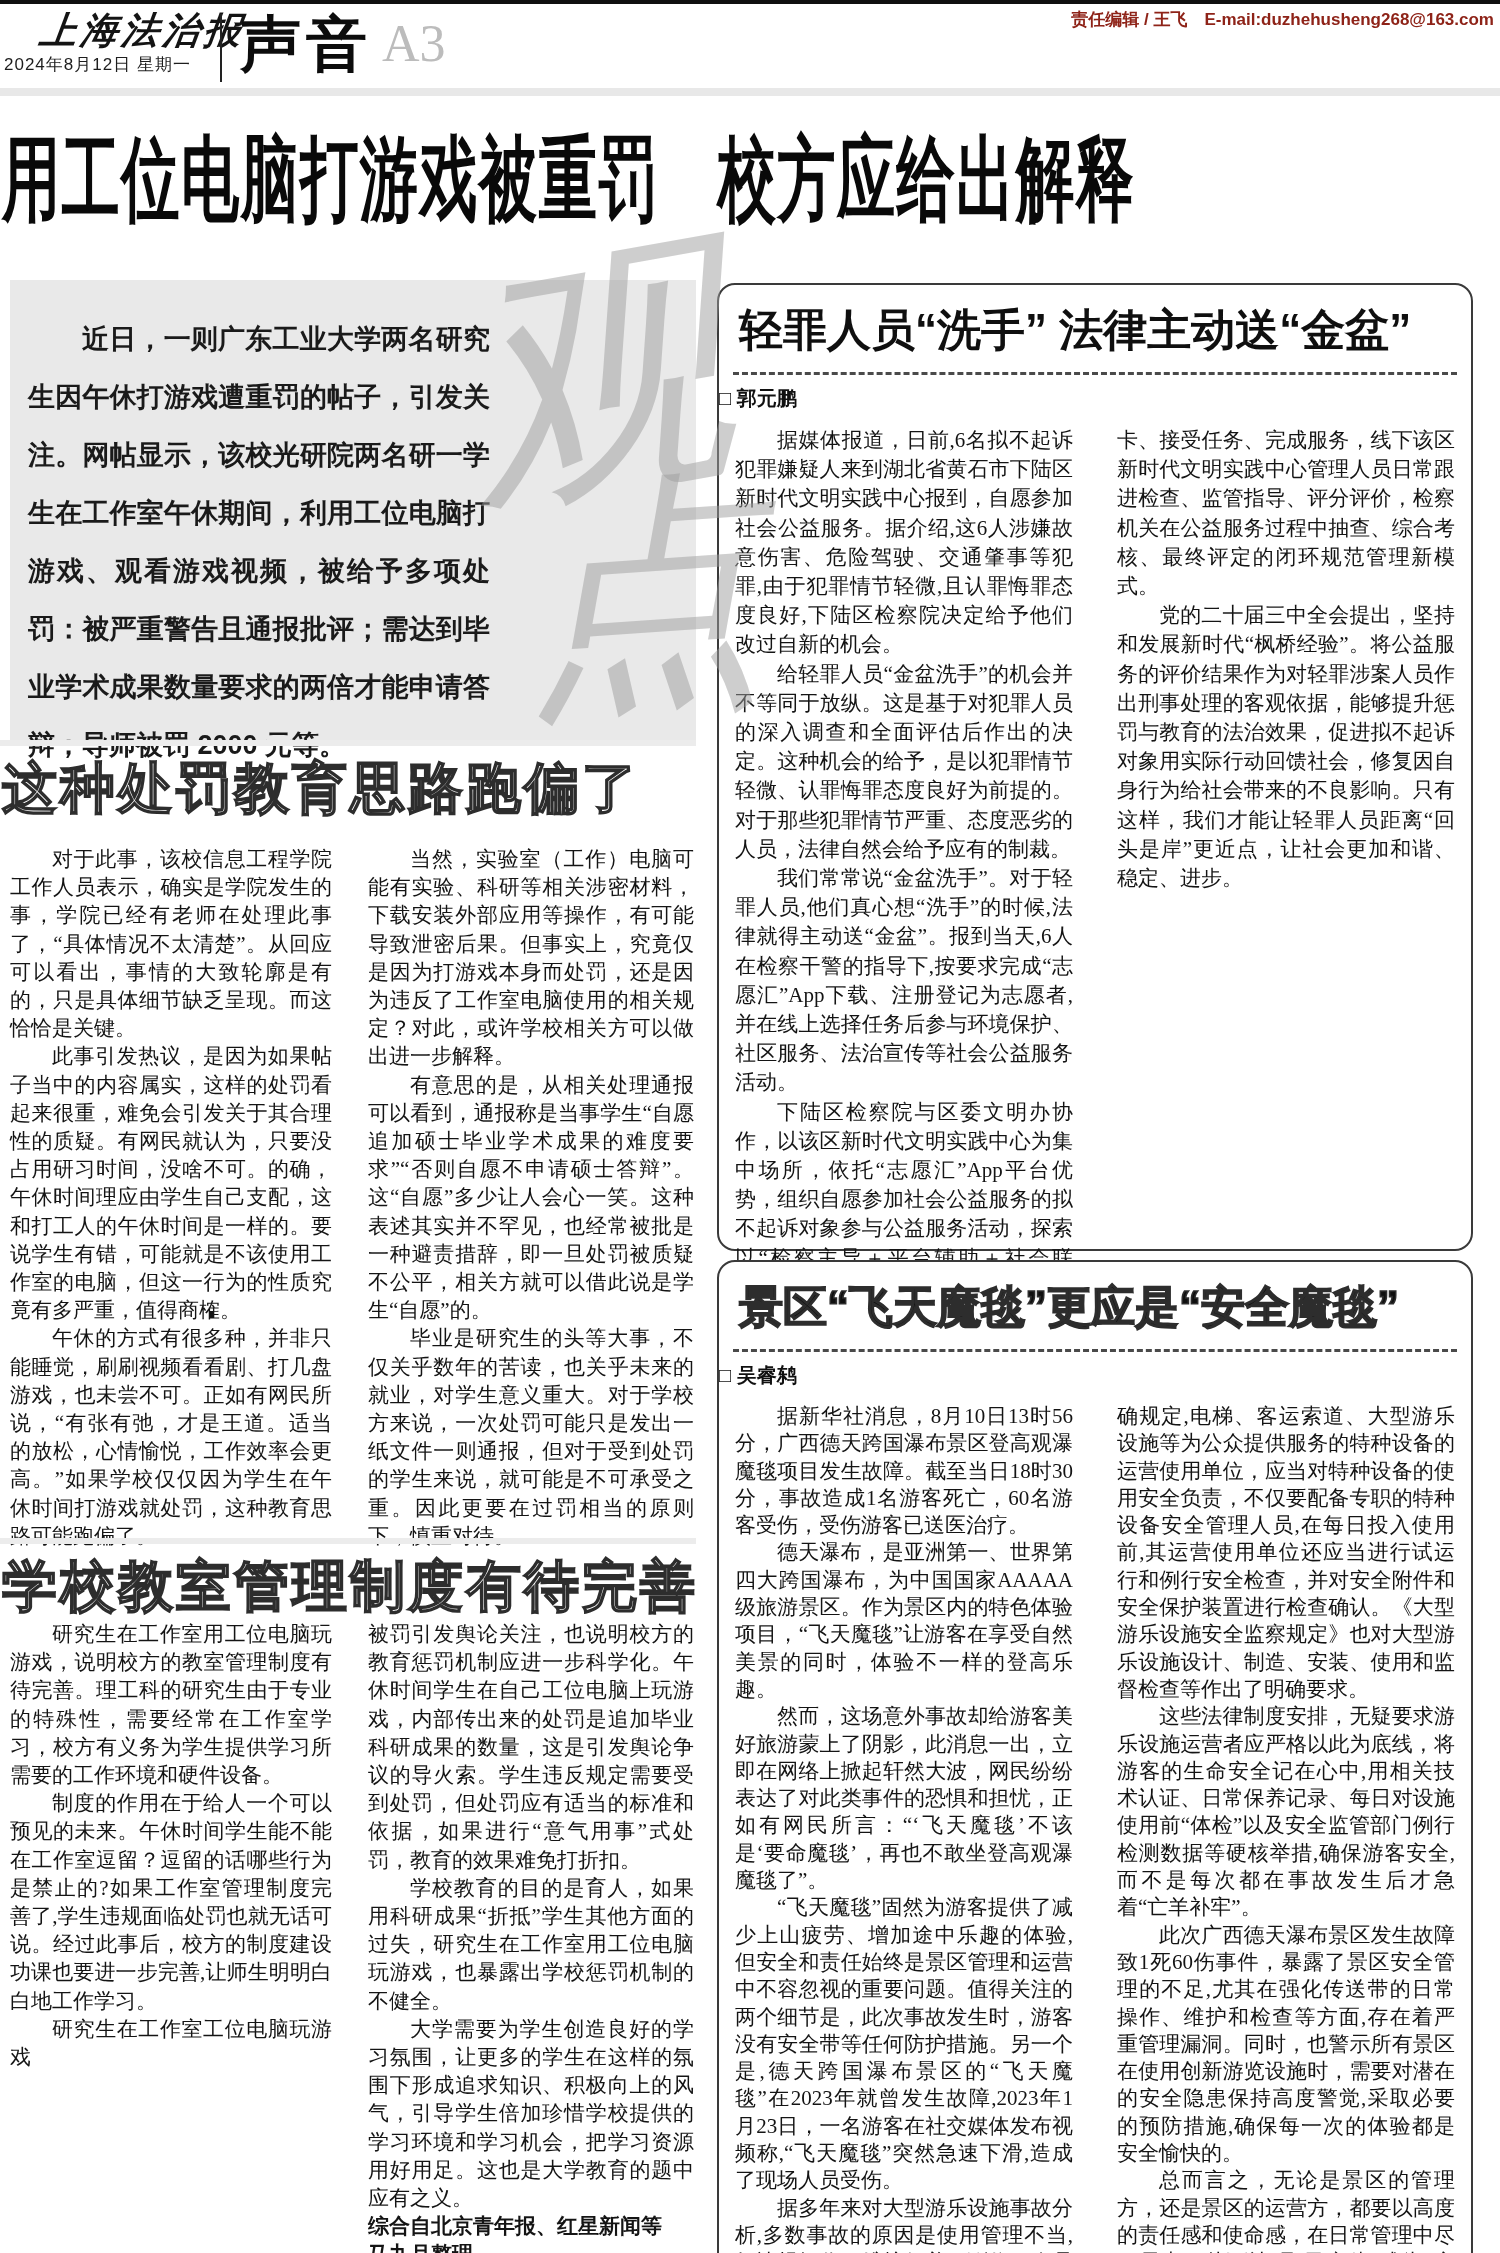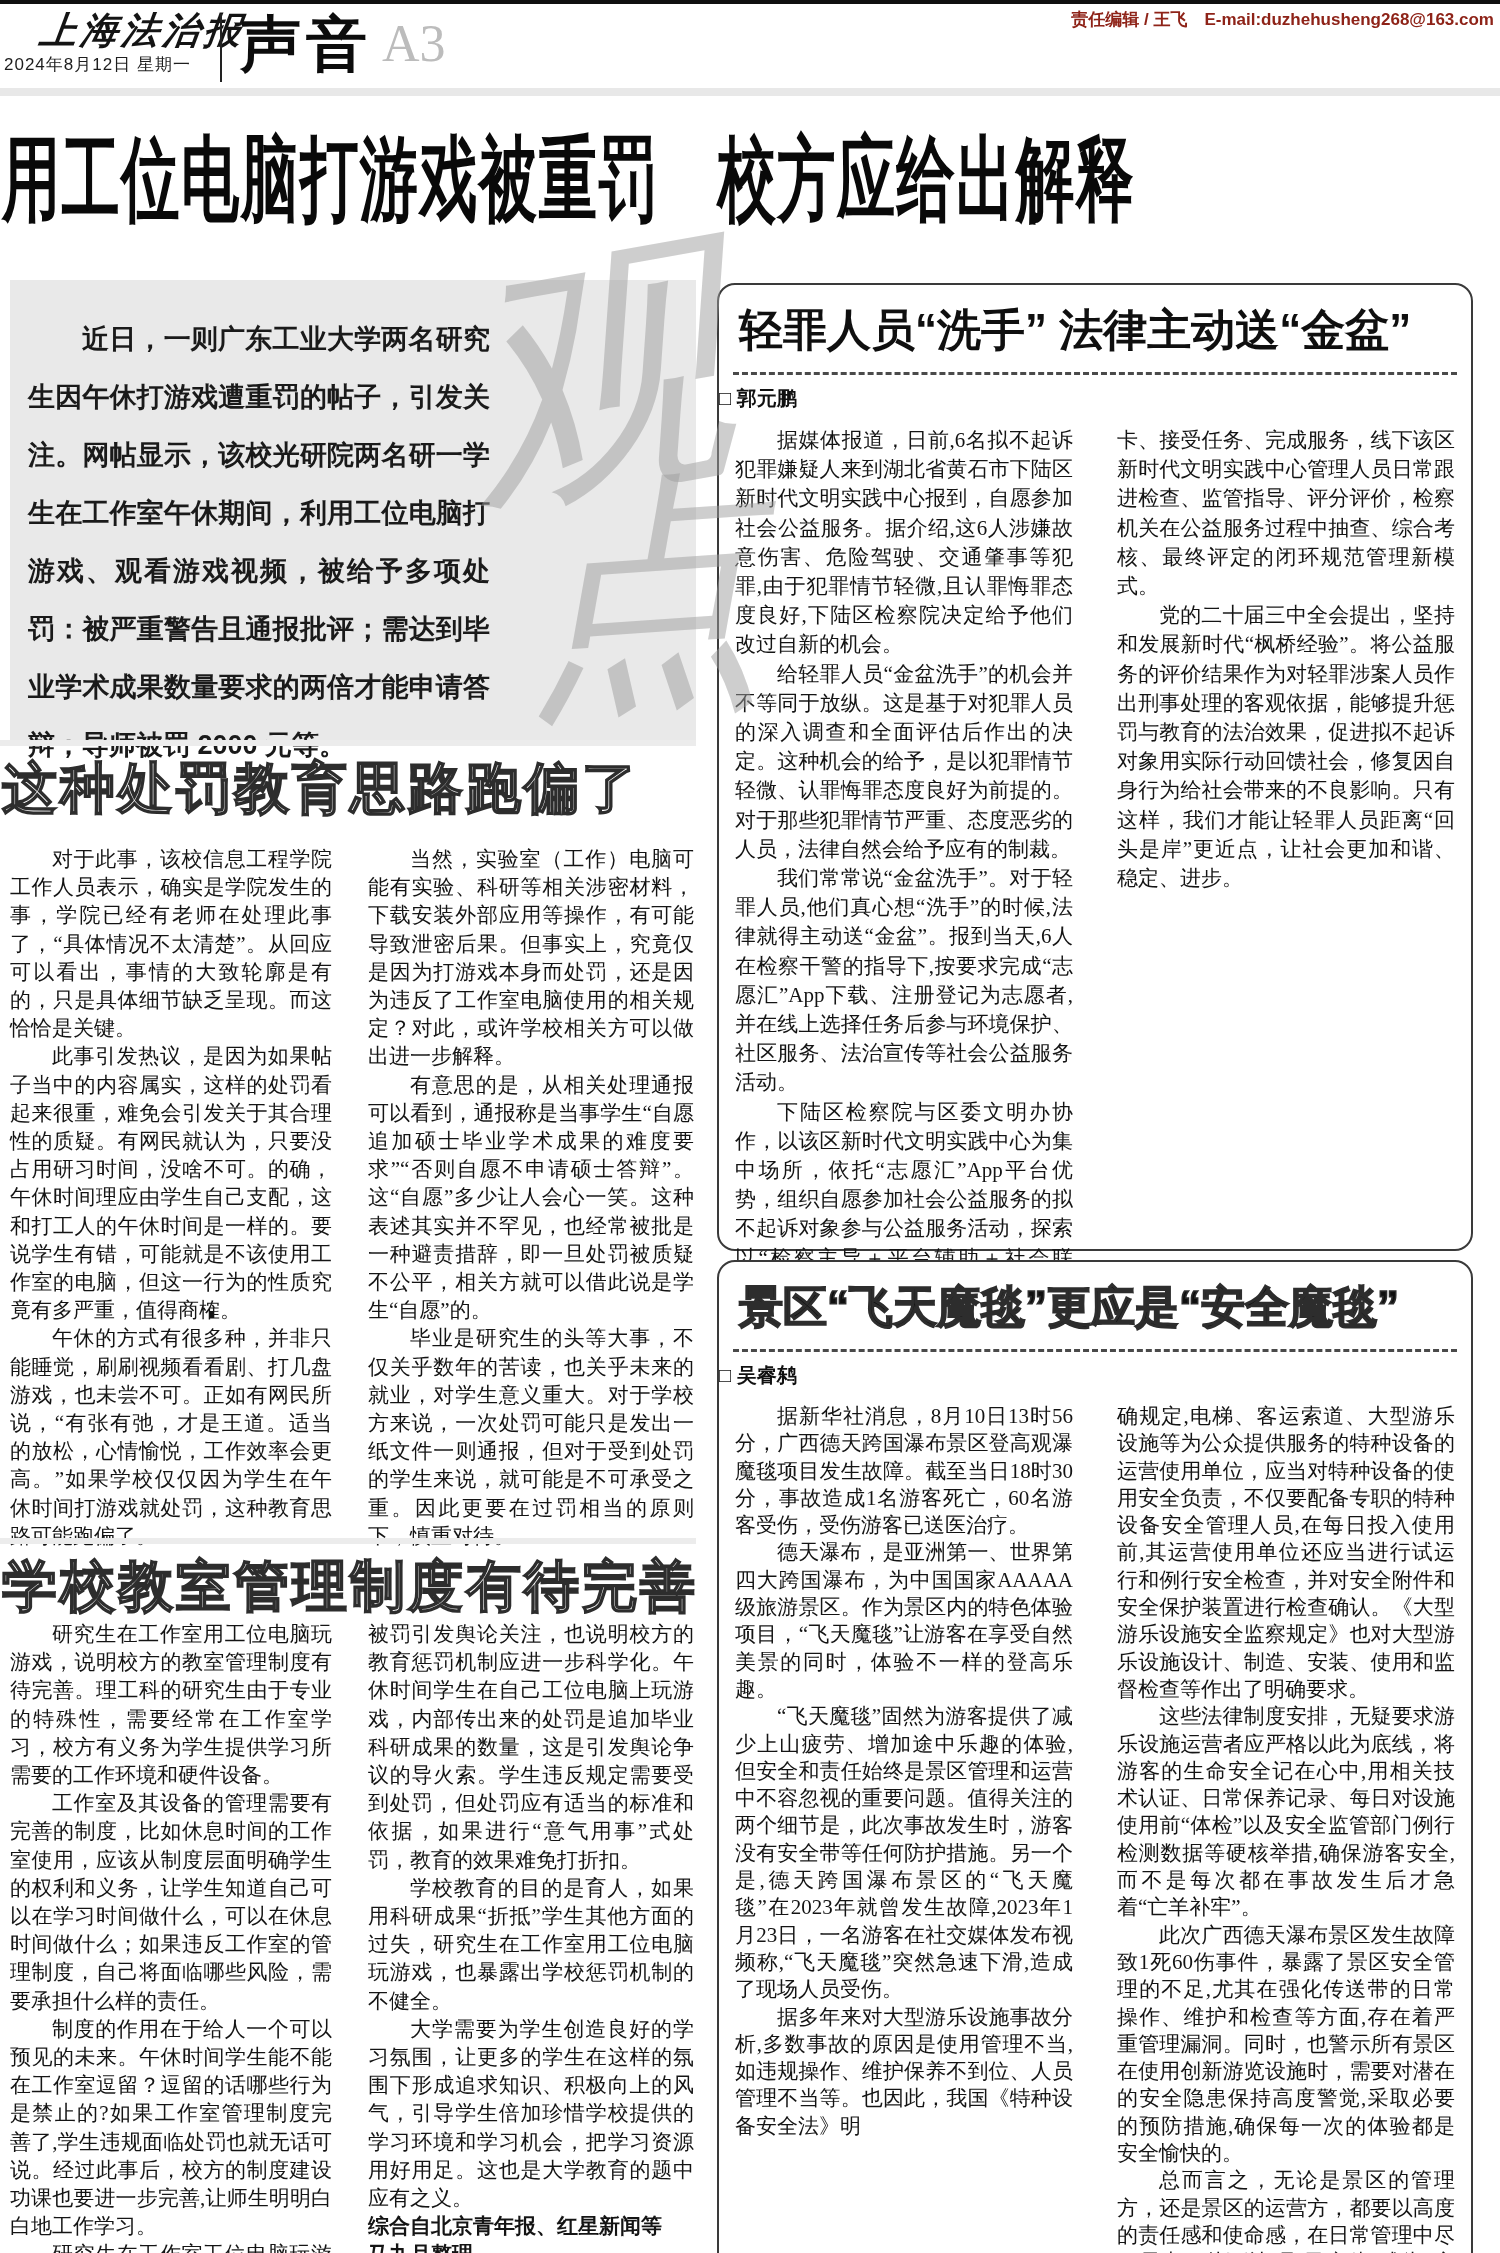--- a/index.html
+++ b/index.html
@@ -125,21 +125,20 @@
 <div class="abs bodycol" id="a1c2">
   <p>当然，实验室（工作）电脑可能有实验、科研等相关涉密材料，下载安装外部应用等操作，有可能导致泄密后果。但事实上，究竟仅是因为打游戏本身而处罚，还是因为违反了工作室电脑使用的相关规定？对此，或许学校相关方可以做出进一步解释。</p>
   <p>有意思的是，从相关处理通报可以看到，通报称是当事学生“自愿追加硕士毕业学术成果的难度要求”“否则自愿不申请硕士答辩”。这“自愿”多少让人会心一笑。这种表述其实并不罕见，也经常被批是一种避责措辞，即一旦处罚被质疑不公平，相关方就可以借此说是学生“自愿”的。</p>
   <p>毕业是研究生的头等大事，不仅关乎数年的苦读，也关乎未来的就业，对学生意义重大。对于学校方来说，一次处罚可能只是发出一纸文件一则通报，但对于受到处罚的学生来说，就可能是不可承受之重。因此更要在过罚相当的原则下，慎重对待。</p>
 </div>
 
 <div class="abs left-rule" style="top:1538px"></div>
 <div class="abs hollow ltitle" id="a2-title">学校教室管理制度有待完善</div>
 <div class="abs bodycol" id="a2c1">
   <p>研究生在工作室用工位电脑玩游戏，说明校方的教室管理制度有待完善。理工科的研究生由于专业的特殊性，需要经常在工作室学习，校方有义务为学生提供学习所需要的工作环境和硬件设备。</p>
-  <p>工作室及其设备的管理需要有完善的制度，比如休息时间的工作室使用，应该从制度层面明确学生的权利和义务，让学生知道自己可以在学习时间做什么，可以在休息时间做什么；如果违反工作室的管理制度，自己将面临哪些风险，需要承担什么样的责任。</p>
   <p>制度的作用在于给人一个可以预见的未来。午休时间学生能不能在工作室逗留？逗留的话哪些行为是禁止的?如果工作室管理制度完善了,学生违规面临处罚也就无话可说。经过此事后，校方的制度建设功课也要进一步完善,让师生明明白白地工作学习。</p>
   <p>研究生在工作室工位电脑玩游戏</p>
 </div>
 <div class="abs bodycol" id="a2c2">
   <p class="cont">被罚引发舆论关注，也说明校方的教育惩罚机制应进一步科学化。午休时间学生在自己工位电脑上玩游戏，内部传出来的处罚是追加毕业科研成果的数量，这是引发舆论争议的导火索。学生违反规定需要受到处罚，但处罚应有适当的标准和依据，如果进行“意气用事”式处罚，教育的效果难免打折扣。</p>
   <p>学校教育的目的是育人，如果用科研成果“折抵”学生其他方面的过失，研究生在工作室用工位电脑玩游戏，也暴露出学校惩罚机制的不健全。</p>
   <p>大学需要为学生创造良好的学习氛围，让更多的学生在这样的氛围下形成追求知识、积极向上的风气，引导学生倍加珍惜学校提供的学习环境和学习机会，把学习资源用好用足。这也是大学教育的题中应有之义。</p>
   <p class="credit">综合自北京青年报、红星新闻等</p>
   <p class="credit">马九月整理</p>
 </div>
@@ -163,20 +162,21 @@
 </div>
 
 <div class="rbox" id="r2-box">
   <div class="rtitle hollow">景区“飞天魔毯”更应是“安全魔毯”</div>
   <div class="rdash"></div>
   <div class="rauthor">□ 吴睿鸫</div>
   <div class="rcols">
     <div class="rcol">
       <p>据新华社消息，8月10日13时56分，广西德天跨国瀑布景区登高观瀑魔毯项目发生故障。截至当日18时30分，事故造成1名游客死亡，60名游客受伤，受伤游客已送医治疗。</p>
       <p>德天瀑布，是亚洲第一、世界第四大跨国瀑布，为中国国家AAAAA级旅游景区。作为景区内的特色体验项目，“飞天魔毯”让游客在享受自然美景的同时，体验不一样的登高乐趣。</p>
+      <p>然而，这场意外事故却给游客美好旅游蒙上了阴影，此消息一出，立即在网络上掀起轩然大波，网民纷纷表达了对此类事件的恐惧和担忧，正如有网民所言：“‘飞天魔毯’不该是‘要命魔毯’，再也不敢坐登高观瀑魔毯了”。</p>
       <p>“飞天魔毯”固然为游客提供了减少上山疲劳、增加途中乐趣的体验,但安全和责任始终是景区管理和运营中不容忽视的重要问题。值得关注的两个细节是，此次事故发生时，游客没有安全带等任何防护措施。另一个是,德天跨国瀑布景区的“飞天魔毯”在2023年就曾发生故障,2023年1月23日，一名游客在社交媒体发布视频称,“飞天魔毯”突然急速下滑,造成了现场人员受伤。</p>
       <p>据多年来对大型游乐设施事故分析,多数事故的原因是使用管理不当,如违规操作、维护保养不到位、人员管理不当等。也因此，我国《特种设备安全法》明</p>
     </div>
     <div class="rcol">
       <p class="cont">确规定,电梯、客运索道、大型游乐设施等为公众提供服务的特种设备的运营使用单位，应当对特种设备的使用安全负责，不仅要配备专职的特种设备安全管理人员,在每日投入使用前,其运营使用单位还应当进行试运行和例行安全检查，并对安全附件和安全保护装置进行检查确认。《大型游乐设施安全监察规定》也对大型游乐设施设计、制造、安装、使用和监督检查等作出了明确要求。</p>
       <p>这些法律制度安排，无疑要求游乐设施运营者应严格以此为底线，将游客的生命安全记在心中,用相关技术认证、日常保养记录、每日对设施使用前“体检”以及安全监管部门例行检测数据等硬核举措,确保游客安全,而不是每次都在事故发生后才急着“亡羊补牢”。</p>
       <p>此次广西德天瀑布景区发生故障致1死60伤事件，暴露了景区安全管理的不足,尤其在强化传送带的日常操作、维护和检查等方面,存在着严重管理漏洞。同时，也警示所有景区在使用创新游览设施时，需要对潜在的安全隐患保持高度警觉,采取必要的预防措施,确保每一次的体验都是安全愉快的。</p>
       <p>总而言之，无论是景区的管理方，还是景区的运营方，都要以高度的责任感和使命感，在日常管理中尽职尽责，从而让“飞天魔毯”成为“安全魔毯”，共同营造一个安全、愉快的旅游环境。</p>
     </div>
   </div>

